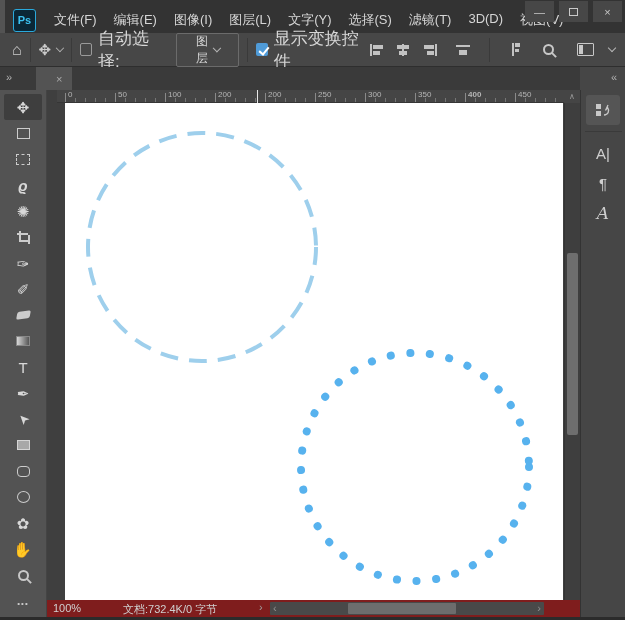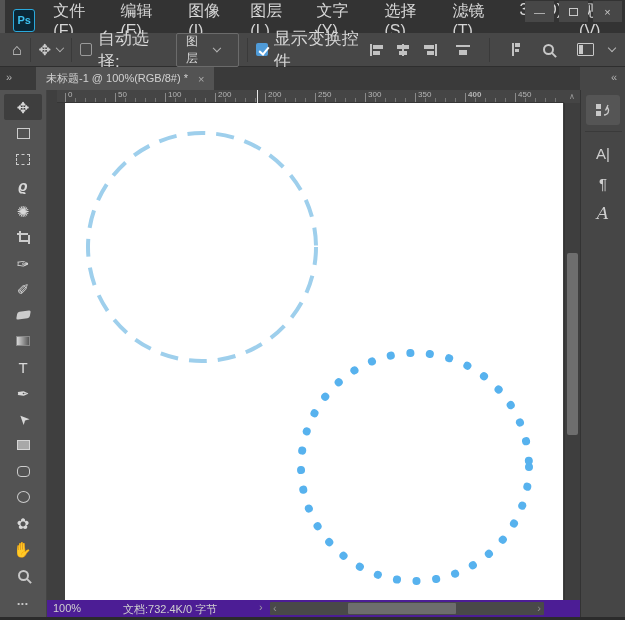--- a/index.html
+++ b/index.html
@@ -7,42 +7,42 @@
               font-family:"Liberation Sans","DejaVu Sans",sans-serif; }
   #app { position:relative; width:625px; height:620px; background:#535353; }
 
   
   #titlebar { position:absolute; left:5px; top:0; width:625px; height:41px;
               background:#333333; border-bottom:1px solid #262626; display:flex; align-items:center; }
   #app-logo { width:23px; height:23px; margin-left:8px; border:1px solid #2aa9dc; border-radius:3px;
               background:#0b2736; color:#3cc1f0; font-size:11px; font-weight:bold;
               display:flex; align-items:center; justify-content:center; }
   #menubar { display:flex; margin-left:18px; gap:17px; }
-  .menu-item { color:#d6d6d6; font-size:16px; cursor:default; }
+  .menu-item { color:#d6d6d6; font-size:13px; cursor:default; }
   #win-controls { position:absolute; right:8px; top:1px; display:flex; gap:5px; }
   .win-btn { width:29px; height:21px; background:#474747; color:#c9c9c9; font-size:11px;
              display:flex; align-items:center; justify-content:center; }
   .win-box { width:9px; height:8px; border:1px solid #c9c9c9; display:inline-block; }
 
   
   #optionsbar { position:absolute; left:0; top:33px; width:625px; height:34px;
                 background:#474747; border-bottom:1px solid #2e2e2e; display:flex; align-items:center; }
   .vsep { width:1px; height:24px; background:#3a3a3a; margin:0 8px; }
   .obar-icon { color:#cccccc; font-size:15px; }
   #home-icon { margin-left:12px; font-size:16px; }
   .chev { width:6px; height:6px; border-right:1px solid #b5b5b5; border-bottom:1px solid #b5b5b5;
           display:inline-block; transform:rotate(45deg); margin-left:6px; margin-top:-3px; }
   .checkbox { width:13px; height:13px; border:1px solid #9a9a9a; background:transparent;
               display:inline-block; margin-right:6px; position:relative; border-radius:2px; }
   .checkbox.checked { border-color:transparent; }
   .checkbox.checked::after { content:''; position:absolute; left:4px; top:1px; width:4px; height:8px;
               border-right:2px solid #ffffff; border-bottom:2px solid #ffffff; transform:rotate(40deg); }
   .obar-label { color:#d6d6d6; font-size:17px; }
   #layer-select { height:34px; min-width:58px; border:1px solid #6b6b6b; border-radius:2px;
-                  display:flex; align-items:center; padding:0 18px 0 9px; margin-left:10px; color:#d6d6d6; font-size:12px; }
+                  display:flex; align-items:center; padding:0 18px 0 9px; margin-left:10px; color:#d6d6d6; font-size:12px;text-align:right; }
   .align-group { display:flex; gap:9px; align-items:center; margin-left:auto; }
   .align-ic { display:block; }
   .mag { width:11px; height:11px; border:2px solid #c8c8c8; border-radius:50%; position:relative; display:inline-block; }
   .mag::after { content:''; position:absolute; width:2px; height:6px; background:#c8c8c8;
                 transform:rotate(-45deg); right:-3px; bottom:-5px; }
   #workspace-icon { width:17px; height:13px; border:1px solid #c8c8c8; border-radius:1px; position:relative; display:inline-block; }
   #workspace-icon::before { content:''; position:absolute; left:1px; top:1px; bottom:1px; width:4px; background:#c8c8c8; }
 
   
   #tabrow { position:absolute; left:0; top:67px; width:625px; height:23px; background:#3a3a3a; }
@@ -98,21 +98,21 @@
   
   #panelstrip { position:absolute; right:0; top:90px; width:45px; height:527px; background:#464646;
                 border-left:1px solid #333333; display:flex; flex-direction:column; align-items:center; }
   .panel-btn { width:34px; height:30px; display:flex; align-items:center; justify-content:center; color:#cfcfcf; }
   #glyphs-btn { background:#555555; border-radius:3px; margin-top:5px; }
   .panel-sep { width:37px; height:1px; background:#3a3a3a; margin:6px 0; }
   .pchar { font-size:15px; }
   .pstyles { font-family:"DejaVu Serif","Liberation Serif",serif; font-style:italic; font-size:17px; }
 
   
-  #statusbar { position:absolute; left:47px; top:600px; width:533px; height:17px; background:#4c1d95; }
+  #statusbar { position:absolute; left:47px; top:600px; width:533px; height:17px; background:#7f1d1d; }
   #status-zoom { position:absolute; left:6px; top:2px; color:#d0d0d0; font-size:11px; }
   #status-doc { position:absolute; left:76px; top:2px; color:#d0d0d0; font-size:11px; }
   #status-chev { position:absolute; left:212px; top:1px; color:#a0a0a0; font-size:11px; }
   #hscroll { position:absolute; left:223px; top:2px; width:274px; height:13px; background:#494949; border-radius:1px; }
   #hscroll-thumb { position:absolute; left:78px; top:1px; width:108px; height:11px; background:#6d6d6d; border-radius:1px; }
   .hs-arrow { position:absolute; top:0; color:#909090; font-size:11px; line-height:13px; }
   #bottomstrip { position:absolute; left:0; top:617px; width:625px; height:3px; background:#2b2b2b; }
 </style>
 </head>
 <body>
@@ -195,21 +195,20 @@
         </svg>
       <span class="mag" style="margin-left:12px"></span>
       <span id="workspace-icon" style="margin-left:14px"></span>
       <span class="chev" style="margin-right:10px"></span>
     </span>
   </div>
 
   <div id="tabrow">
     <span id="toolbar-collapse">»</span>
     <div id="doc-tab">
-      <span id="doc-tab-title">未标题-1 @ 100%(RGB/8#) *</span>
       <span id="doc-tab-close">×</span>
     </div>
     <div id="panel-head">
       <span id="panel-collapse">«</span>
     </div>
   </div>
 
   <div id="toolbar">
       <div class="tool selected">
         <span class="tk tk-text">✥</span>

